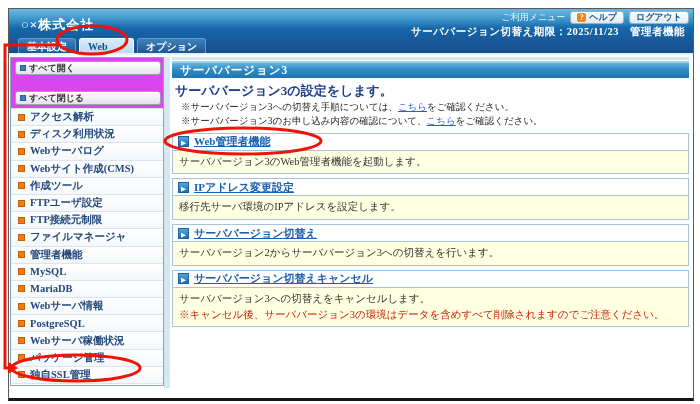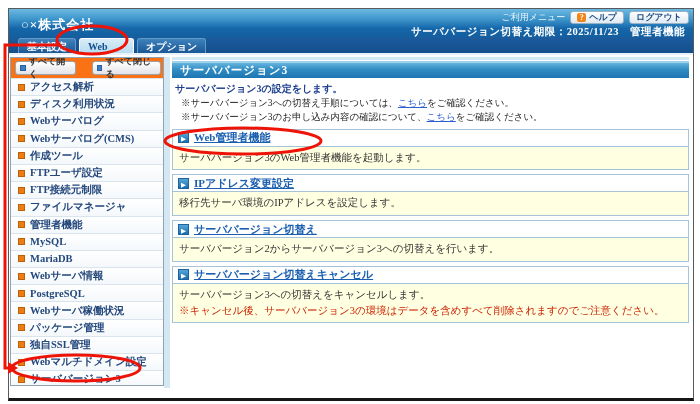--- a/index.html
+++ b/index.html
@@ -26,37 +26,37 @@
     padding-left:9px; border-bottom:2px solid #e8f2fa; }
   .tab { min-width:55px; height:15px; margin-right:3px; border-radius:3px 3px 0 0; text-align:left;
     font-size:10px; font-weight:bold; line-height:15px; padding:0 8px;
     background:linear-gradient(#3e82bc,#1b5795); color:#fff; border:1px solid #5f9cc9; border-bottom:none; }
   .tab.active { background:linear-gradient(#d8ecf8,#b8dcf0); color:#134f8e; border-color:#fff; }
 
   
   .content { display:flex; height:345px; background:#fff; }
   .sidebar { width:154px; margin-top:2px; margin-left:1px; height:329px; background:#fff;
     border:1px solid #8fa3b5; overflow:hidden; }
-  .sb-buttons { display:flex; gap:16px; padding:3px 2px 3px 4px; background:#f97316; }
+  .sb-buttons { display:flex; gap:16px; padding:3px 2px 3px 4px; background:#d946ef;flex-direction:column; }
   .sb-btn { display:inline-flex; align-items:center; gap:3px; background:linear-gradient(#ffffff,#e3e3e8);
     border:1px solid #9aa2ab; border-radius:3px; padding:1px 4px; font-size:9px; font-weight:bold; color:#333; height:14px; }
   .blue-sq { display:inline-block; width:6px; height:6px; background:#3c7cc0; border:1px solid #2a5f9c; }
   .sb-item { display:flex; align-items:center; gap:5px; height:17.2px; padding-left:7px;
     border-top:1px solid #d9e4ee; background:linear-gradient(#ffffff,#f4f8fb); cursor:pointer; }
   .orange-sq { display:inline-block; width:7px; height:7px; background:#ec7d13; border:1px solid #c05f06; }
   .sb-item span.lbl { font-size:10.5px; font-weight:bold; color:#24487c; }
 
   .divider { width:6px; background:#d4e8f4; height:331px; margin-top:2px; }
 
   .main { flex:1; background:#fff; padding:2px 4px 0 2px; }
   .main-top-strip { height:3px; background:#d4e8f4; margin-bottom:1px; }
   .page-title { height:17px; background:linear-gradient(#64b4de 0%,#2f8cc2 45%,#1d74b2 100%);
     border-top:2px solid #9fd2ea; color:#fff; font-size:11.5px; font-weight:bold; line-height:15px;
     padding-left:8px; letter-spacing:1px; }
-  .intro { color:#1d3f8e; font-size:10px; font-weight:bold; margin:4px 0 1px 3px; }
+  .intro { color:#1d3f8e; font-size:13px; font-weight:bold; margin:4px 0 1px 3px; }
   .note { font-size:9.5px; color:#222; margin-left:9px; line-height:1.45; }
   .note a { color:#2b5fd0; text-decoration:underline; cursor:pointer; }
 
   .section { border:1px solid #a5c4da; margin-top:4px; background:#fff; }
   .sec-header { display:flex; align-items:center; gap:5px; padding:2px 5px; background:#fff; height:16px; }
   .arrow-sq { display:inline-block; width:11px; height:11px; background:linear-gradient(#55a6d6,#1c6fb0);
     color:#fff; font-size:6.5px; line-height:11px; text-align:center; border:1px solid #1a62a0; }
   .sec-link { font-size:11px; font-weight:bold; color:#1a5fb0; text-decoration:underline; cursor:pointer; }
   .sec-body { background:#ffffe2; border-top:1px solid #a5c4da; padding:3px 6px 4px; font-size:10.5px; color:#333;
     line-height:1.5; }
@@ -111,21 +111,21 @@
       <div class="sb-item">
           <span class="orange-sq"></span>
           <span class="lbl">ディスク利用状況</span>
         </div>
       <div class="sb-item">
           <span class="orange-sq"></span>
           <span class="lbl">Webサーバログ</span>
         </div>
       <div class="sb-item">
           <span class="orange-sq"></span>
-          <span class="lbl">Webサーバログ(CMS)</span>
+          <span class="lbl">Webサイト作成(CMS)</span>
         </div>
       <div class="sb-item">
           <span class="orange-sq"></span>
           <span class="lbl">作成ツール</span>
         </div>
       <div class="sb-item">
           <span class="orange-sq"></span>
           <span class="lbl">FTPユーザ設定</span>
         </div>
       <div class="sb-item">

